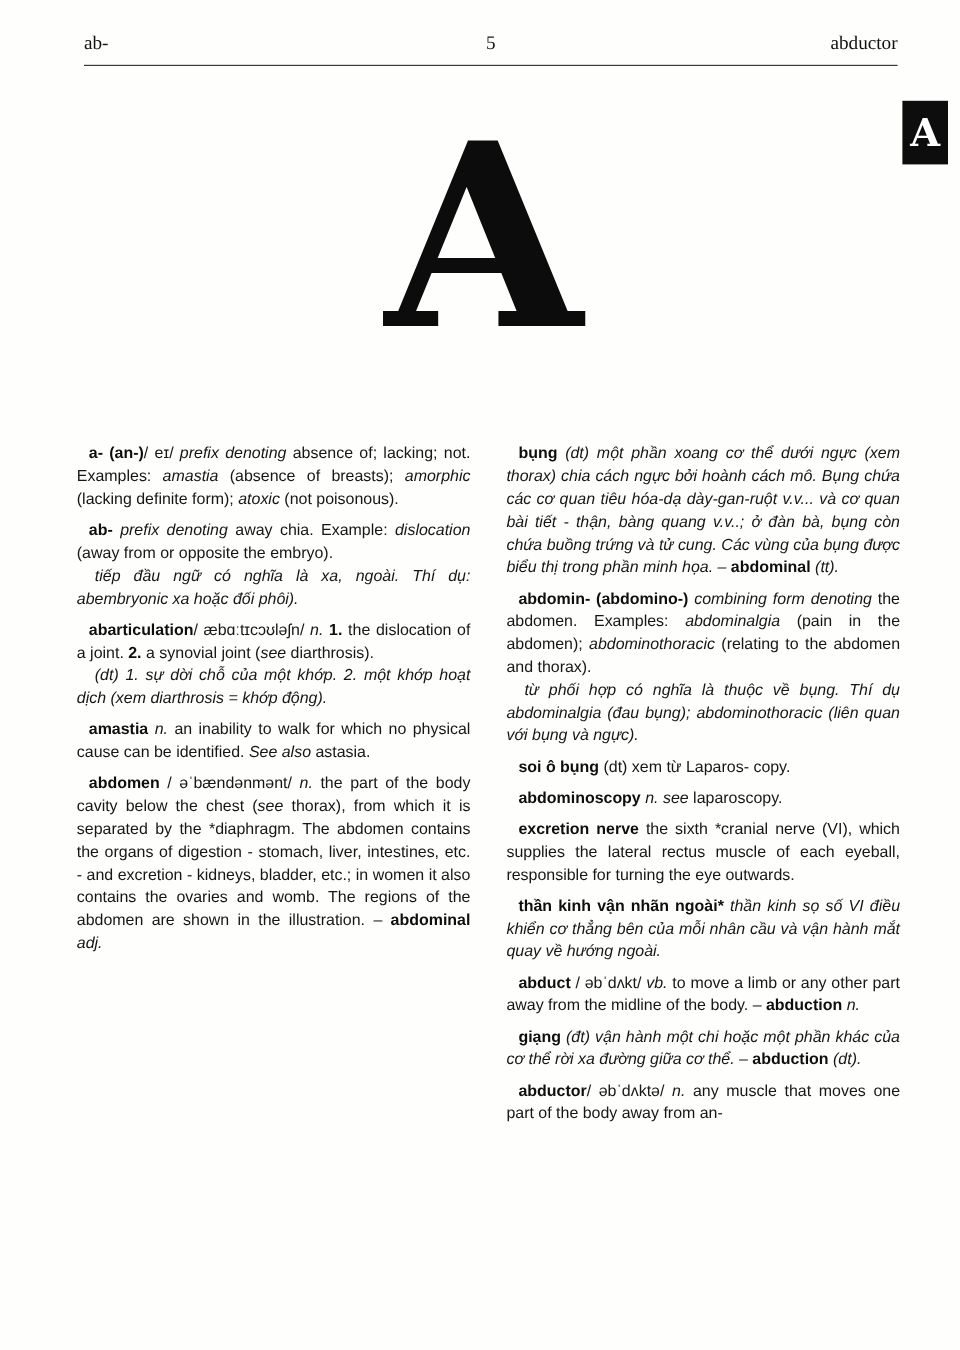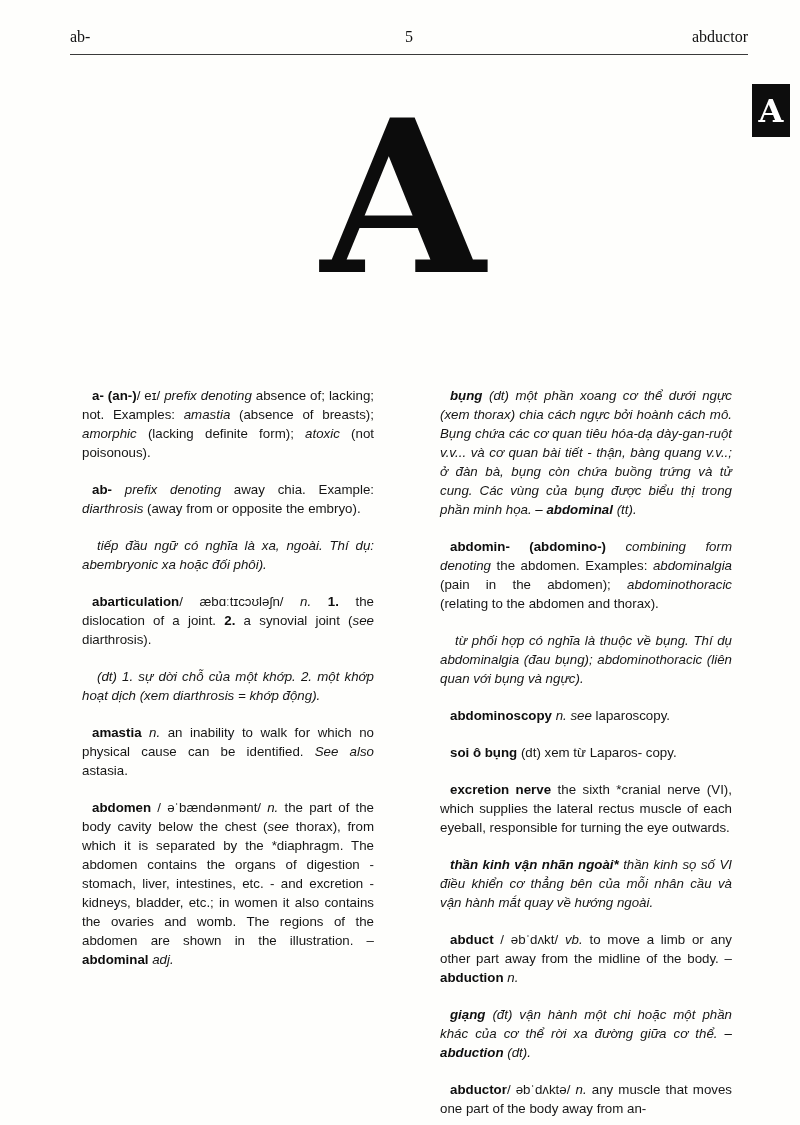--- a/index.html
+++ b/index.html
@@ -44,32 +44,32 @@
     letter-spacing:-6px;
   }
   
   .columns {
     position:absolute; top:368px; left:64px; right:50px;
     display:flex; gap:30px;
   }
   .col { flex:1; min-width:0; }
   .entry { margin:0 0 7px 0; }
   .para {
-    margin:18px;
+    margin:0;
     font-size:13.3px;
     line-height:1.43;
     text-align:justify;
     text-indent:10px;
     color:#161616;
   }
   .para.trans { text-indent:15px; }
   .seg-n { }
   .seg-b  { font-weight:bold; color:#0e0e0e; }
   .seg-i  { font-style:italic; }
-  .seg-bi { font-weight:bold; font-style:italic; color:#0e0e0e; }
+  .seg-bi { font-weight:bold; color:#0e0e0e; }
 </style>
 </head>
 <body>
 
 <div class="page">
 
   <header class="running-head">
     <span class="lft">ab-</span>
     <span class="ctr">5</span>
     <span class="rgt">abductor</span>
@@ -80,21 +80,21 @@
   </div>
 
   <div class="dropcap">A</div>
 
   <main class="columns">
     <div class="col">
         <div class="entry">
           <p class="para"><span class="seg-b">a- (an-)</span><span class="seg-n">/ eɪ/ </span><span class="seg-i">prefix denoting</span><span class="seg-n"> absence of; lacking; not. Examples: </span><span class="seg-i">amastia</span><span class="seg-n"> (absence of breasts); </span><span class="seg-i">amorphic</span><span class="seg-n"> (lacking definite form); </span><span class="seg-i">atoxic</span><span class="seg-n"> (not poisonous).</span></p>
         </div>
         <div class="entry">
-          <p class="para"><span class="seg-b">ab- </span><span class="seg-i">prefix denoting</span><span class="seg-n"> away chia. Example: </span><span class="seg-i">diarthrosis</span><span class="seg-n"> (away from or opposite the embryo).</span></p>
+          <p class="para"><span class="seg-b">ab- </span><span class="seg-i">prefix denoting</span><span class="seg-n"> away chia. Example: </span><span class="seg-i">dislocation</span><span class="seg-n"> (away from or opposite the embryo).</span></p>
           <p class="para trans"><span class="seg-i">tiếp đầu ngữ có nghĩa là xa, ngoài. Thí dụ: abembryonic xa hoặc đối phôi).</span></p>
         </div>
         <div class="entry">
           <p class="para"><span class="seg-b">abarticulation</span><span class="seg-n">/ æbɑːtɪcɔʊləʃn/ </span><span class="seg-i">n.</span><span class="seg-n"> </span><span class="seg-b">1.</span><span class="seg-n"> the dislocation of a joint. </span><span class="seg-b">2.</span><span class="seg-n"> a synovial joint (</span><span class="seg-i">see</span><span class="seg-n"> diarthrosis).</span></p>
           <p class="para trans"><span class="seg-i">(dt) 1. sự dời chỗ của một khớp. 2. một khớp hoạt dịch (xem diarthrosis = khớp động).</span></p>
         </div>
         <div class="entry">
           <p class="para"><span class="seg-b">amastia</span><span class="seg-n"> </span><span class="seg-i">n.</span><span class="seg-n"> an inability to walk for which no physical cause can be identified. </span><span class="seg-i">See also</span><span class="seg-n"> astasia.</span></p>
         </div>
         <div class="entry">
@@ -103,24 +103,24 @@
       </div>
     <div class="col">
         <div class="entry">
           <p class="para"><span class="seg-bi">bụng</span><span class="seg-i"> (dt) một phần xoang cơ thể dưới ngực (xem thorax) chia cách ngực bởi hoành cách mô. Bụng chứa các cơ quan tiêu hóa-dạ dày-gan-ruột v.v... và cơ quan bài tiết - thận, bàng quang v.v..; ở đàn bà, bụng còn chứa buồng trứng và tử cung. Các vùng của bụng được biểu thị trong phần minh họa. – </span><span class="seg-bi">abdominal</span><span class="seg-i"> (tt).</span></p>
         </div>
         <div class="entry">
           <p class="para"><span class="seg-b">abdomin- (abdomino-)</span><span class="seg-n"> </span><span class="seg-i">combining form denoting</span><span class="seg-n"> the abdomen. Examples: </span><span class="seg-i">abdominalgia</span><span class="seg-n"> (pain in the abdomen); </span><span class="seg-i">abdominothoracic</span><span class="seg-n"> (relating to the abdomen and thorax).</span></p>
           <p class="para trans"><span class="seg-i">từ phối hợp có nghĩa là thuộc về bụng. Thí dụ abdominalgia (đau bụng); abdominothoracic (liên quan với bụng và ngực).</span></p>
         </div>
         <div class="entry">
-          <p class="para"><span class="seg-b">abdominoscopy</span><span class="seg-n"> </span><span class="seg-i">n. see</span><span class="seg-n"> laparoscopy.</span></p>
+          <p class="para"><span class="seg-b">soi ô bụng</span><span class="seg-n"> (dt) xem từ Laparos- copy.</span></p>
         </div>
         <div class="entry">
-          <p class="para"><span class="seg-b">soi ô bụng</span><span class="seg-n"> (dt) xem từ Laparos- copy.</span></p>
+          <p class="para"><span class="seg-b">abdominoscopy</span><span class="seg-n"> </span><span class="seg-i">n. see</span><span class="seg-n"> laparoscopy.</span></p>
         </div>
         <div class="entry">
           <p class="para"><span class="seg-b">excretion nerve</span><span class="seg-n"> the sixth *cranial nerve (VI), which supplies the lateral rectus muscle of each eyeball, responsible for turning the eye outwards.</span></p>
         </div>
         <div class="entry">
           <p class="para"><span class="seg-bi">thần kinh vận nhãn ngoài*</span><span class="seg-i"> thần kinh sọ số VI điều khiển cơ thẳng bên của mỗi nhân cầu và vận hành mắt quay về hướng ngoài.</span></p>
         </div>
         <div class="entry">
           <p class="para"><span class="seg-b">abduct</span><span class="seg-n"> / əbˈdʌkt/ </span><span class="seg-i">vb.</span><span class="seg-n"> to move a limb or any other part away from the midline of the body. – </span><span class="seg-b">abduction</span><span class="seg-n"> </span><span class="seg-i">n.</span></p>
         </div>

